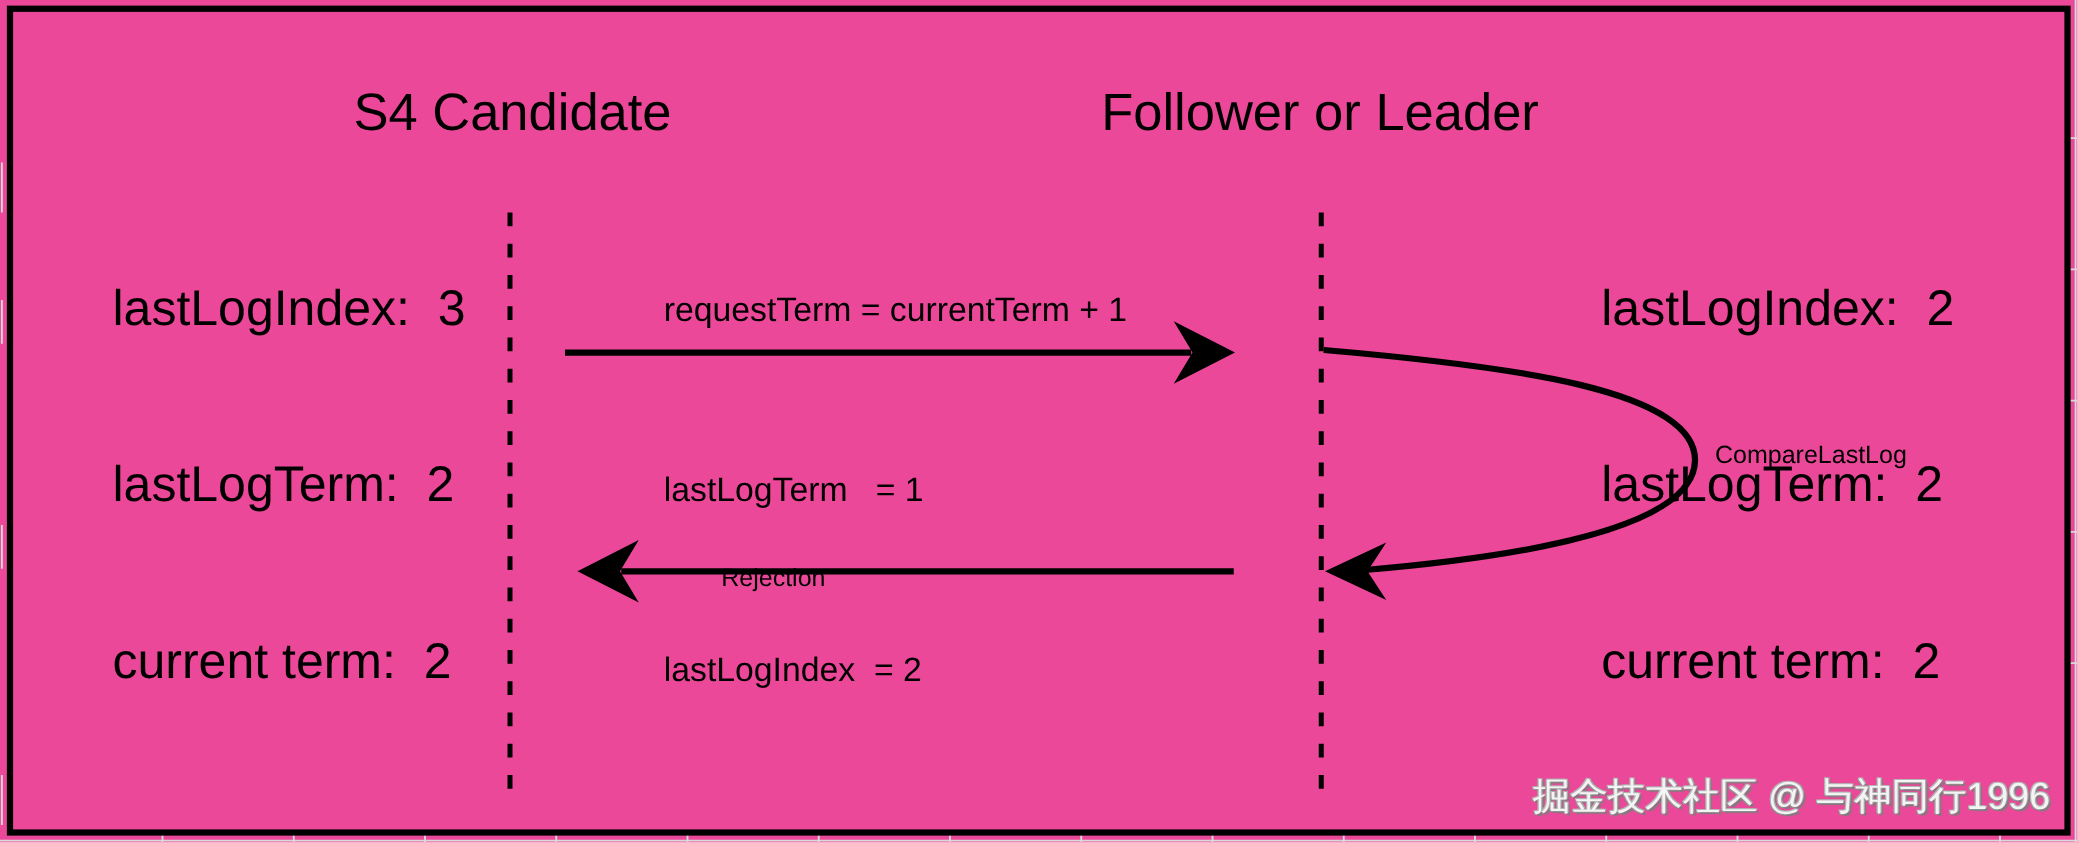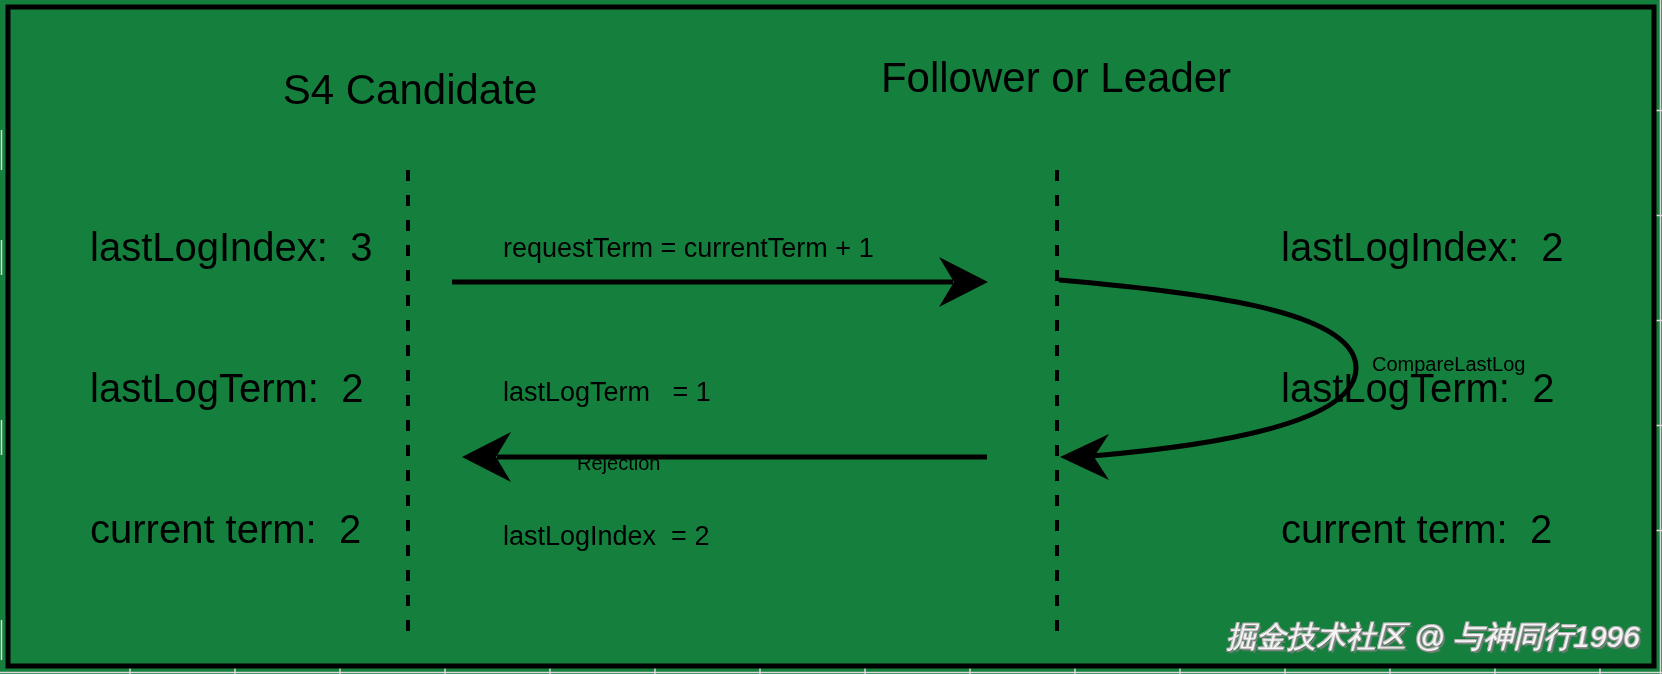--- a/index.html
+++ b/index.html
@@ -5,21 +5,21 @@
   html, body {
     margin: 0;
     padding: 0;
     background: #ffffff;
     font-family: "Liberation Sans", sans-serif;
   }
   .canvas {
     position: relative;
     width: 1662px;
     height: 674px;
-    background: #15803d;
+    background: #ec4899;
     overflow: hidden;
   }
   .layer {
     position: absolute;
     left: 0;
     top: 0;
   }
   .txt {
     position: absolute;
     color: #000000;
@@ -38,34 +38,34 @@
     white-space: pre;
     line-height: 47px;
     margin-left: 44px;
   }
   .msg-lines {
     position: absolute;
     font-size: 27px;
     color: #000000;
     white-space: pre;
     line-height: 48px;
+    margin-left: 28px;
   }
   .flow-label {
     font-size: 20px;
   }
   .watermark {
     position: absolute;
     right: 22px;
     top: 617px;
     font-size: 30px;
     color: #f4f4f4;
     text-shadow: -1px -1px 0 #b5b5b5, 1px -1px 0 #a8a8a8,
                  -1px 1px 0 #8f8f8f, 2px 2px 1px #7d7d7d;
     white-space: pre;
-    font-style: italic;
   }
 </style>
 </head>
 <body>
 
 <div class="canvas">
 
   <svg class="layer" width="1662" height="674" viewBox="0 0 1662 674">
 
     <g stroke="#d9d9d9" stroke-width="1.5">
@@ -107,21 +107,21 @@
 
     <path d="M 1059 280 C 1210 293, 1356 312, 1356 368 C 1356 424, 1210 446, 1092 456" fill="none" stroke="#000000" stroke-width="5"></path>
     <polygon points="1060,457 1109,434 1094,457 1109,480" fill="#000000"></polygon>
 
     <line x1="987" y1="457" x2="497" y2="457" stroke="#000000" stroke-width="5"></line>
     <polygon points="462,457 511,432 496,457 511,482" fill="#000000"></polygon>
   </svg>
 
   <div class="txt actor-title" style="left:410px; top:66px;">S4 Candidate</div>
 
-  <div class="txt actor-title" style="left:1056px; top:54px;text-align:center;">Follower or Leader</div>
+  <div class="txt actor-title" style="left:1056px; top:66px;text-align:center;">Follower or Leader</div>
 
   <div class="state-lines" style="left:46px; top:130px;">
     <div>lastLogIndex:  3</div>
     <div>lastLogTerm:  2</div>
     <div>current term:  2</div>
   </div>
 
   <div class="state-lines" style="left:1237px; top:130px;">
     <div>lastLogIndex:  2</div>
     <div>lastLogTerm:  2</div>

